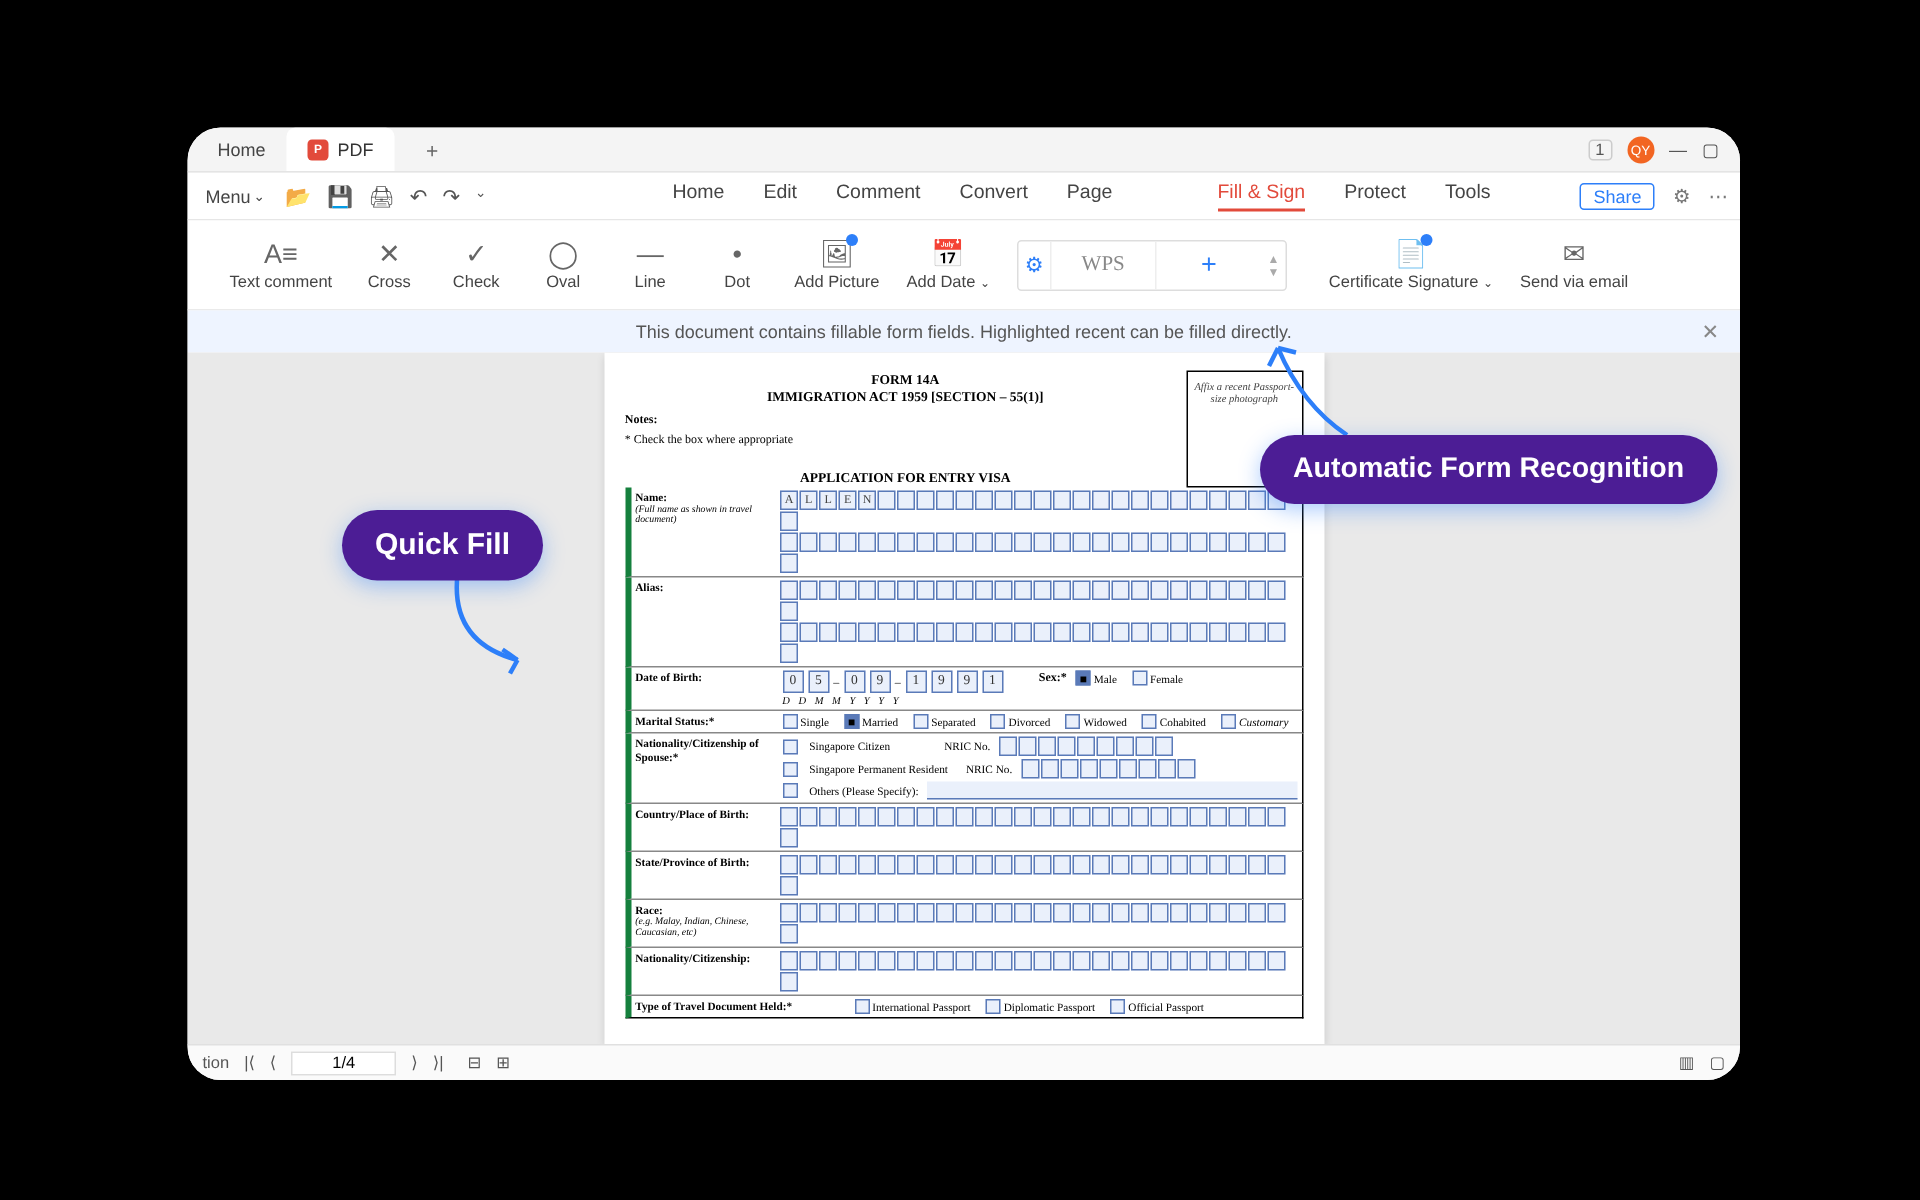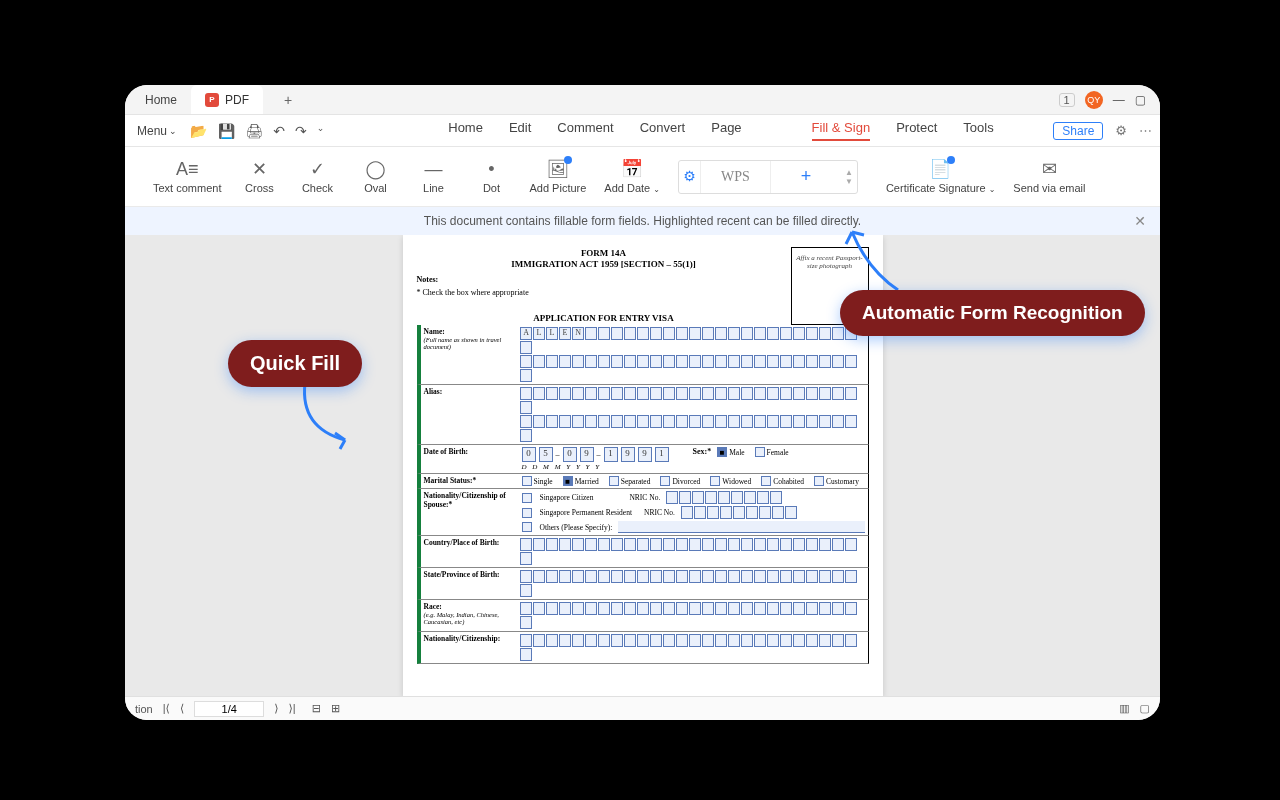--- a/index.html
+++ b/index.html
@@ -314,21 +314,21 @@
     text-align: center;
     border: 1px solid #ddd;
     font-size: 11px;
     padding: 1px;
   }
   .collapse-ic { font-size:11px; }
   .spacer { flex:1; }
   
   .callout {
     position: absolute;
-    background: #7f1d1d;
+    background: #4c1d95;
     color: #fff;
     font-size: 20px;
     font-weight: 600;
     padding: 12px 22px;
     border-radius: 28px;
     box-shadow: 0 4px 14px rgba(45,127,249,0.4);
     z-index: 50;
   }
   .callout-qf { top: 340px; left: 228px; }
   .callout-afr { top: 290px; left: 840px; font-size: 19px;}
@@ -645,21 +645,21 @@
               <span>Divorced</span>
             </span>
             <span style="display: inline-flex; align-items: center; margin-right: 4px;">
               <span class="chk"></span>
               <span>Widowed</span>
             </span>
             <span style="display: inline-flex; align-items: center; margin-right: 4px;">
               <span class="chk"></span>
               <span>Cohabited</span>
             </span>
-            <span style="display: inline-flex; align-items: center; margin-right: 4px;">
+            <span style="display: inline-flex; align-items: center; margin-right: 4px; font-style: italic;">
               <span class="chk"></span>
               <span>Customary</span>
             </span>
           </div>
       </div>
 
       <div class="row">
         <div class="lbl">Nationality/Citizenship of Spouse:*</div>
         <div style="flex:1;">
           <div class="chkrow">
@@ -824,20 +824,37 @@
             <span class="c"></span>
             <span class="c"></span>
             <span class="c"></span>
             <span class="c"></span>
             <span class="c"></span>
             <span class="c"></span>
             <span class="c"></span>
           </div>
       </div>
 
+      <div class="row noborder" style="border-bottom:1px solid #000;">
+        <div class="lbl" style="width:140px;">Type of Travel Document Held:*</div>
+        <div class="chkrow" id="travel-opts">
+            <span style="display: inline-flex; align-items: center; margin-right: 4px;">
+              <span class="chk"></span>
+              <span>International Passport</span>
+            </span>
+            <span style="display: inline-flex; align-items: center; margin-right: 4px;">
+              <span class="chk"></span>
+              <span>Diplomatic Passport</span>
+            </span>
+            <span style="display: inline-flex; align-items: center; margin-right: 4px;">
+              <span class="chk"></span>
+              <span>Official Passport</span>
+            </span>
+          </div>
+      </div>
 
     </div>
   </div>
 
   <div class="status-bar">
     <span>tion</span>
     <span class="collapse-ic">|⟨</span>
     <span class="collapse-ic">⟨</span>
     <input value="1/4" style="">
     <span class="collapse-ic">⟩</span>

